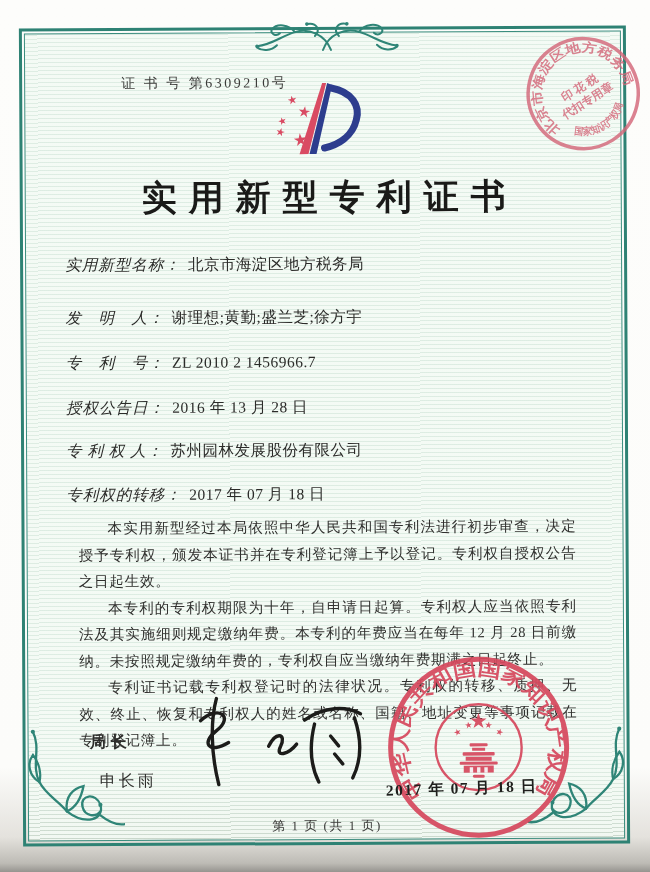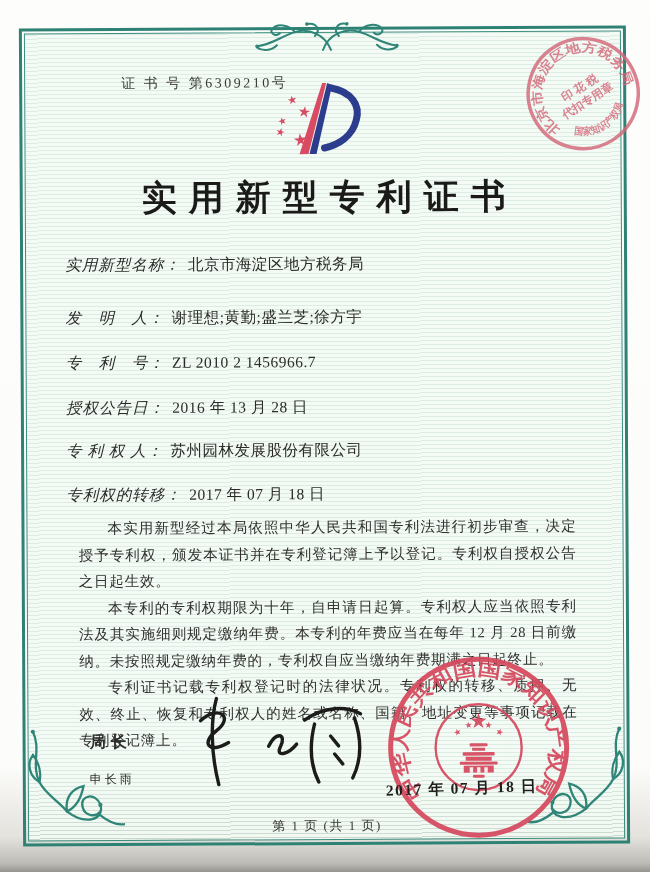--- a/index.html
+++ b/index.html
@@ -37,21 +37,21 @@
   .flabel{letter-spacing:1px;font-style:italic;}
   .fvalue{margin-left:3px;}
   .f0{top:254px}.f1{top:307px}.f2{top:352px}.f3{top:397px}.f4{top:440px}.f5{top:484px}
   .paras{
     position:absolute;left:78px;top:514px;width:498px;
     font-size:14.5px;line-height:26.5px;color:#30302e;
     text-align:justify;letter-spacing:.8px;
   }
   .paras p{margin:0;text-indent:2em;}
   .director-title{position:absolute;left:88px;top:731px;font-size:16px;letter-spacing:5px;color:#2d2d2b;font-weight:bold;}
-  .director-name{position:absolute;left:88px;top:770px;font-size:12px;letter-spacing:3px;color:#2d2d2b;}
+  .director-name{position:absolute;left:98px;top:770px;font-size:16px;letter-spacing:3px;color:#2d2d2b;}
   .sig{position:absolute;left:183px;top:690px;}
   .seal{position:absolute;left:377px;top:648px;opacity:.93;}
   .seal-date{
     position:absolute;left:384px;top:779px;z-index:6;
     font-size:15.5px;font-weight:600;letter-spacing:1.5px;color:#1f1f1d;
     transform:rotate(-1.5deg);
   }
   .tax-stamp{position:absolute;left:523px;top:33px;opacity:.82;z-index:7;}
   .footer{
     position:absolute;left:0;top:817px;width:100%;text-align:center;

